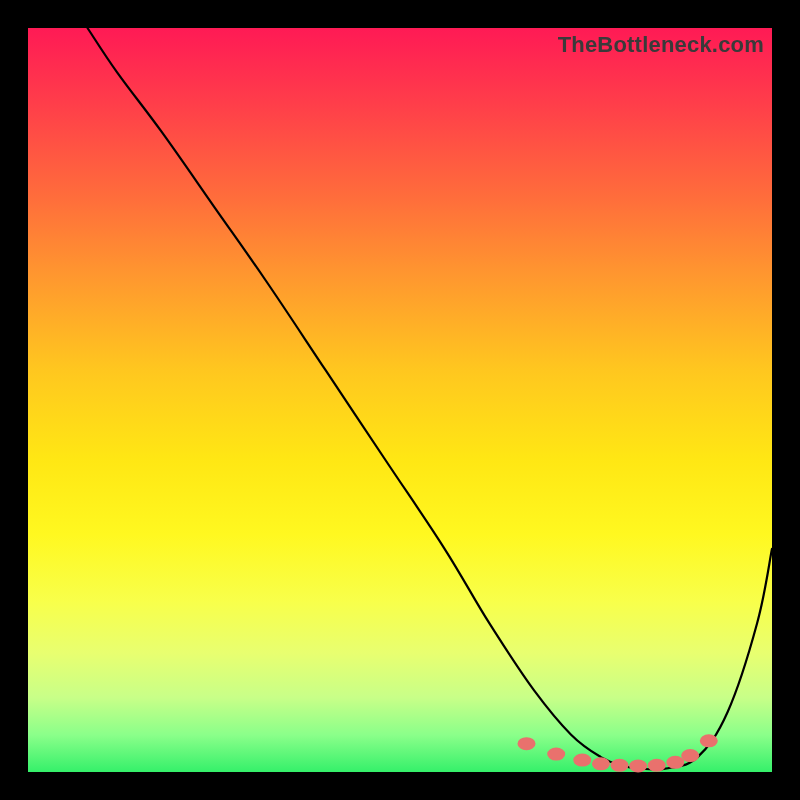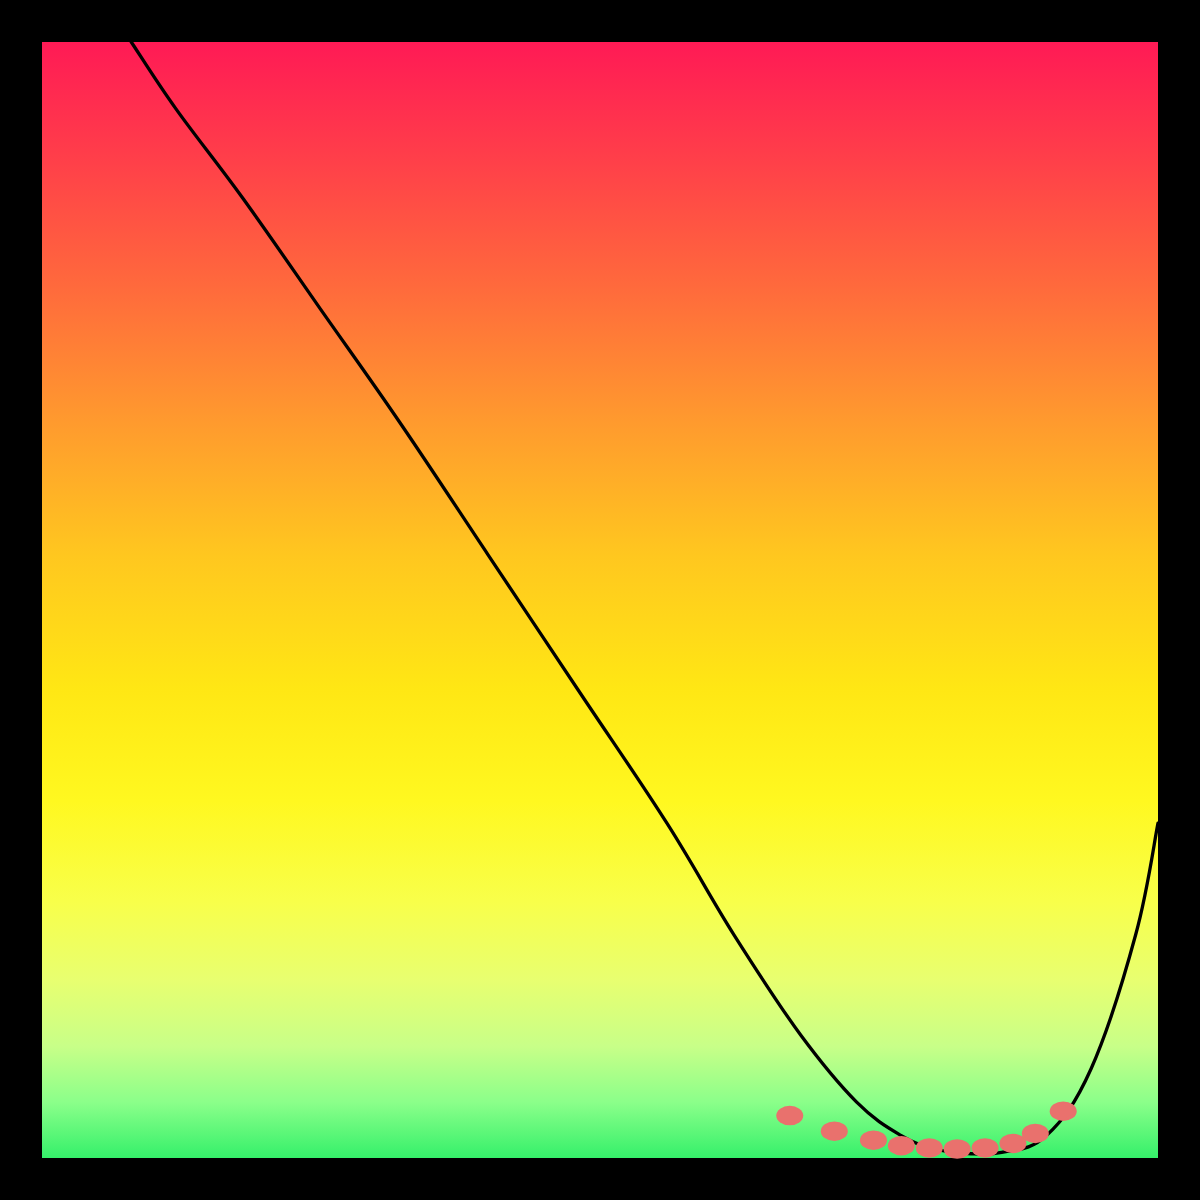--- a/index.html
+++ b/index.html
@@ -67,20 +67,21 @@
   .dot {
     fill: #e9716d;
     stroke: none;
   }
 </style>
 </head>
 <body>
 
 <div class="frame">
   <div class="plot">
+    <div class="watermark">TheBottleneck.com</div>
     <svg class="curve" viewBox="0 0 744 744" preserveAspectRatio="none">
       <path id="curve-path" class="curve-path" d="M 59.5 0.0 C 64.9 8.0, 75.9 25.9, 89.3 44.6 C 102.7 63.4, 116.5 80.1, 133.9 104.2 C 151.3 128.3, 167.3 151.8, 186.0 178.6 C 204.7 205.3, 218.0 223.5, 238.1 253.0 C 258.2 282.4, 276.2 310.1, 297.6 342.2 C 319.0 374.4, 335.7 399.4, 357.1 431.5 C 378.5 463.7, 397.9 491.3, 416.6 520.8 C 435.4 550.3, 445.2 569.8, 461.3 595.2 C 477.4 620.6, 491.2 642.1, 505.9 662.2 C 520.7 682.2, 531.1 694.7, 543.1 706.8 C 555.2 718.9, 563.5 723.5, 572.9 729.1 C 582.3 734.7, 587.2 735.9, 595.2 738.0 C 603.2 740.2, 609.5 740.6, 617.5 741.0 C 625.6 741.4, 630.5 742.4, 639.8 740.3 C 649.2 738.1, 658.9 739.2, 669.6 729.1 C 680.3 719.1, 688.6 708.6, 699.4 684.5 C 710.1 660.4, 721.1 624.7, 729.1 595.2 C 737.2 565.7, 741.3 534.2, 744.0 520.8"></path>
       <g id="markers-group">
           <ellipse cx="498.5" cy="715.7" rx="9" ry="6.5" class="dot"></ellipse>
           <ellipse cx="528.2" cy="726.1" rx="9" ry="6.5" class="dot"></ellipse>
           <ellipse cx="554.3" cy="732.1" rx="9" ry="6.5" class="dot"></ellipse>
           <ellipse cx="572.9" cy="735.8" rx="9" ry="6.5" class="dot"></ellipse>
           <ellipse cx="591.5" cy="737.3" rx="9" ry="6.5" class="dot"></ellipse>
           <ellipse cx="610.1" cy="738.0" rx="9" ry="6.5" class="dot"></ellipse>
           <ellipse cx="628.7" cy="737.3" rx="9" ry="6.5" class="dot"></ellipse>

